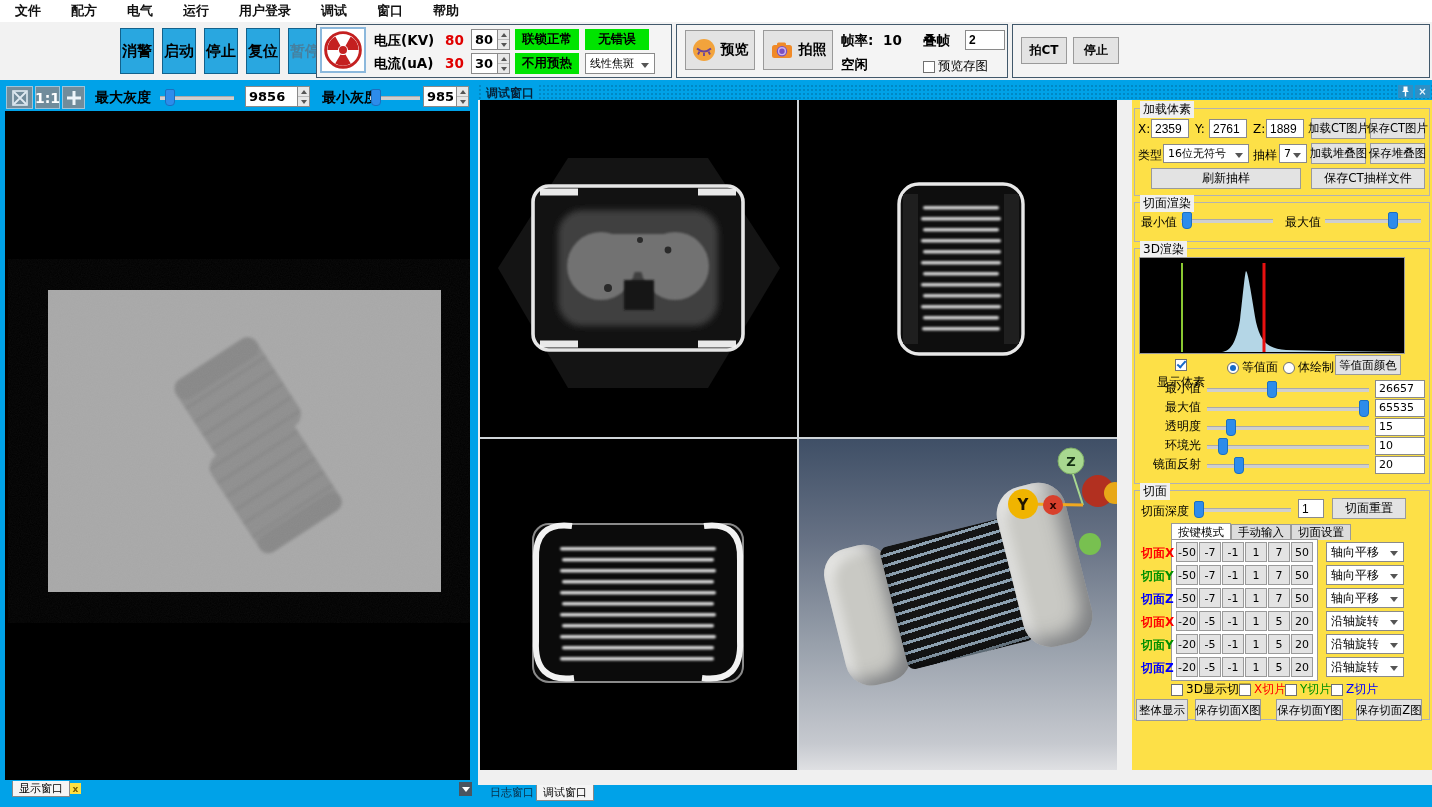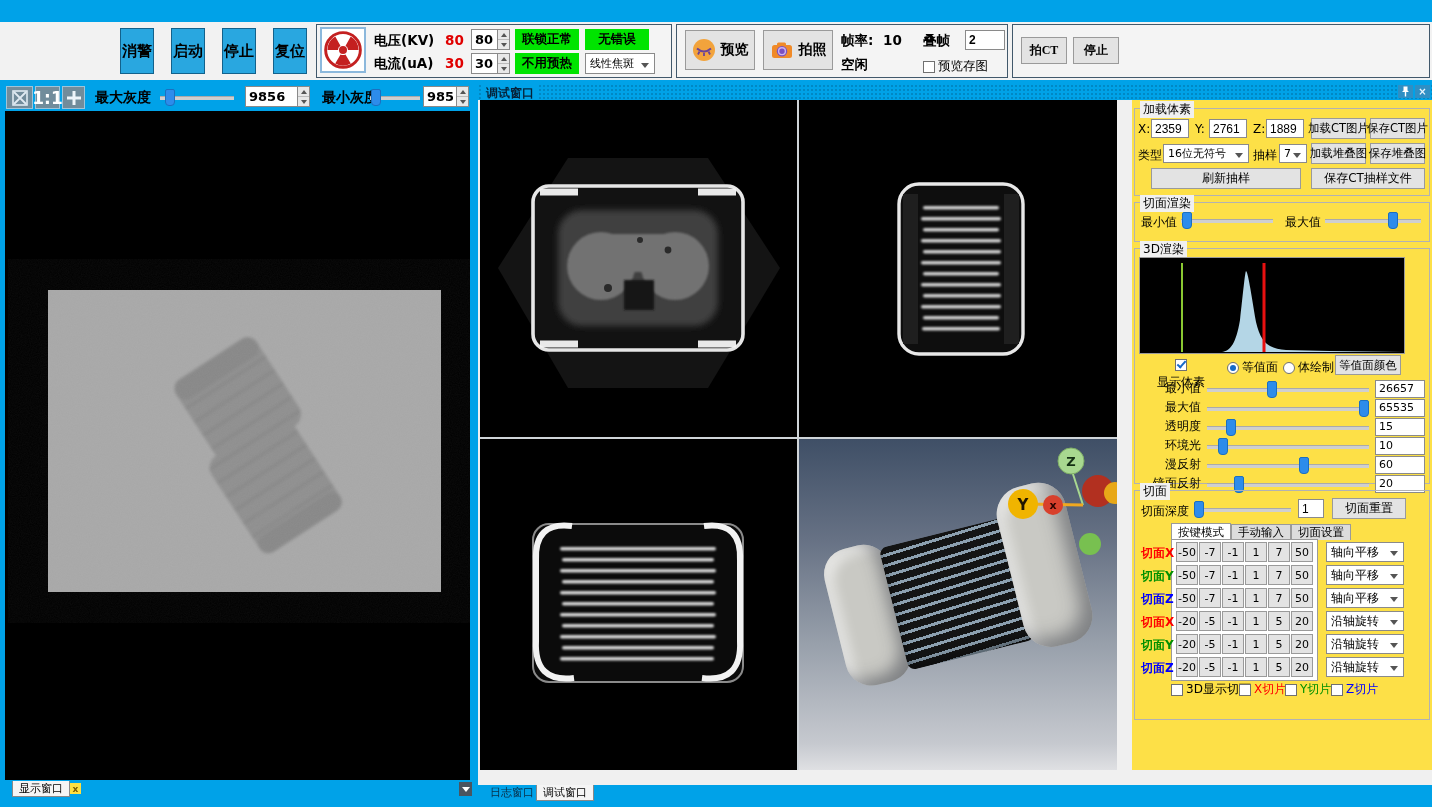--- a/index.html
+++ b/index.html
@@ -3,21 +3,21 @@
 <meta charset="utf-8">
 <style>
   html,body{margin:0;padding:0;background:#555;}
   #app{position:relative;width:1432px;height:807px;background:#00a2e8;font-family:"DejaVu Sans","Liberation Sans",sans-serif;overflow:hidden;-webkit-font-smoothing:antialiased;}
   
   #menubar{position:absolute;left:0;top:0;width:1432px;height:22px;background:#fff;border-bottom:1px solid #d8d8d8;display:flex;align-items:center;}
   .menu-item{padding:0 15px;font-size:13px;font-weight:bold;color:#111;cursor:default;}
   
   #toolbar{position:absolute;left:0;top:22px;width:1432px;height:58px;background:#f2f2f2;}
   #info-box{position:absolute;left:8px;top:8px;width:104px;height:40px;background:#ffff00;border:2px solid #2a2a2a;display:flex;align-items:center;justify-content:center;font-size:26px;font-weight:bold;color:#000;letter-spacing:1px;}
-  #ctrl-buttons{position:absolute;left:120px;top:6px;height:46px;display:flex;gap:17px;}
+  #ctrl-buttons{position:absolute;left:120px;top:6px;height:46px;display:flex;gap:8px;}
   .bluebtn{width:34px;height:46px;background:#29a7e0;border:1px solid #13628c;color:#000;font-size:15px;font-weight:bold;line-height:1.25;display:flex;align-items:center;justify-content:center;text-align:center;flex-wrap:wrap;word-break:break-all;padding:1px;box-sizing:border-box;}
   .bluebtn.disabled{color:#46809f;}
   .tgroup{position:absolute;top:2px;height:52px;border:1px solid #41586b;background:#f4f4f4;}
   .badge{position:absolute;background:#00e400;font-weight:bold;font-size:12.5px;color:#000;display:flex;align-items:center;justify-content:center;}
   .lab{position:absolute;font-size:13.5px;font-weight:bold;color:#000;white-space:nowrap;}
   .redval{color:#e00000;}
   .inputbox{position:absolute;background:#fff;border:1px solid #8a8a8a;font-size:12px;color:#000;padding:0 3px;box-sizing:border-box;}
   input.inputbox{outline:none;}
   .spinwrap{position:absolute;display:flex;}
   .spinwrap input{width:26px;height:21px;border:1px solid #8a8a8a;border-right:none;font-size:13px;font-weight:bold;padding:0 3px;box-sizing:border-box;font-family:inherit;}
@@ -68,20 +68,30 @@
   .cbi{position:absolute;display:flex;align-items:center;gap:3px;font-size:12px;white-space:nowrap;}
   #bottom-tabs{position:absolute;left:0;top:701px;width:954px;height:17px;background:#00a2e8;}
   .btab{position:absolute;top:0;height:15px;padding:0 6px;font-size:11px;display:flex;align-items:center;color:#08304a;}
   .btab.active{background:#f5f5f5;border:1px solid #888;border-top:none;color:#000;}
 </style>
 </head>
 <body>
 
 <div id="app">
 
+  <div id="menubar">
+      <div class="menu-item">文件</div>
+      <div class="menu-item">配方</div>
+      <div class="menu-item">电气</div>
+      <div class="menu-item">运行</div>
+      <div class="menu-item">用户登录</div>
+      <div class="menu-item">调试</div>
+      <div class="menu-item">窗口</div>
+      <div class="menu-item">帮助</div>
+    </div>
 
   <div id="toolbar">
     <div id="ctrl-buttons">
         <div class="bluebtn">消警</div>
         <div class="bluebtn">启动</div>
         <div class="bluebtn">停止</div>
         <div class="bluebtn">复位</div>
         <div class="bluebtn disabled">暂停</div>
       </div>
 
@@ -143,35 +153,35 @@
       <span class="lab" style="left:206px;top:7px;">10</span>
       <span class="lab" style="left:164px;top:31px;">空闲</span>
       <span class="lab" style="left:246px;top:7px;">叠帧</span>
       <input class="inputbox" style="left: 288px; top: 5px; width: 40px; height: 20px; font-weight: bold;" value="2">
       <span class="cbi" style="left:246px;top:33px;">
         <span class="cb"></span>
         <span class="lab" style="position:static;font-weight:normal;font-size:12.5px;">预览存图</span>
       </span>
     </div>
 
-    <div class="tgroup" style="left:1012px;width:416px;font-family:Liberation Serif, serif;">
+    <div class="tgroup" style="left:1012px;width:416px;">
       <div class="gbtn" style="position:absolute;left:8px;top:12px;width:46px;height:27px;font-weight:bold;">拍CT</div>
       <div class="gbtn" style="position:absolute;left:60px;top:12px;width:46px;height:27px;font-weight:bold;">停止</div>
     </div>
   </div>
 
   <div id="left-panel">
     <div style="position:absolute;left:0;top:0;width:471px;height:27px;">
       <div class="ltb-btn" style="left:4px;width:27px;">
         <svg width="16" height="16" viewBox="0 0 16 16">
             <rect x="1" y="1" width="14" height="14" fill="none" stroke="#dfeaf2" stroke-width="1.6"></rect>
             <path d="M2,2 L14,14 M14,2 L2,14" stroke="#dfeaf2" stroke-width="1.8"></path>
           </svg>
       </div>
-      <div class="ltb-btn" style="left:33px;width:25px;font-size:17px;font-weight:bold;">1:1</div>
+      <div class="ltb-btn" style="left:33px;width:25px;font-size:14px;font-weight:bold;">1:1</div>
       <div class="ltb-btn" style="left:60px;width:23px;">
         <svg width="16" height="16" viewBox="0 0 16 16">
             <path d="M8,1 V15 M1,8 H15" stroke="#eef5fa" stroke-width="3"></path>
           </svg>
       </div>
       <span class="lab" style="left:93px;top:5px;font-size:14px;">最大灰度</span>
       <div class="slider" style="left:158px;top:4px;width:74px;">
         <div class="track"></div>
         <div class="thumb" style="left: 14%;"></div>
       </div>
@@ -428,28 +438,20 @@
             </div>
             <div class="r3d-row">
               <span class="rl">环境光</span>
               <div class="sl">
                 <div class="track" style="position: absolute; left: 0px; right: 0px; top: 8px; height: 3px; background: rgb(207, 207, 207); border-top: 1px solid rgb(170, 170, 170);"></div>
                 <div class="thumb" style="position: absolute; top: 1px; width: 10px; height: 17px; background: rgb(45, 140, 235); border: 1px solid rgb(27, 111, 192); border-radius: 2px 2px 4px 4px; transform: translateX(-50%); box-sizing: border-box; left: 10%;"></div>
               </div>
               <div class="vb">10</div>
             </div>
             <div class="r3d-row">
-              <span class="rl">漫反射</span>
-              <div class="sl">
-                <div class="track" style="position: absolute; left: 0px; right: 0px; top: 8px; height: 3px; background: rgb(207, 207, 207); border-top: 1px solid rgb(170, 170, 170);"></div>
-                <div class="thumb" style="position: absolute; top: 1px; width: 10px; height: 17px; background: rgb(45, 140, 235); border: 1px solid rgb(27, 111, 192); border-radius: 2px 2px 4px 4px; transform: translateX(-50%); box-sizing: border-box; left: 60%;"></div>
-              </div>
-              <div class="vb">60</div>
-            </div>
-            <div class="r3d-row">
               <span class="rl">镜面反射</span>
               <div class="sl">
                 <div class="track" style="position: absolute; left: 0px; right: 0px; top: 8px; height: 3px; background: rgb(207, 207, 207); border-top: 1px solid rgb(170, 170, 170);"></div>
                 <div class="thumb" style="position: absolute; top: 1px; width: 10px; height: 17px; background: rgb(45, 140, 235); border: 1px solid rgb(27, 111, 192); border-radius: 2px 2px 4px 4px; transform: translateX(-50%); box-sizing: border-box; left: 20%;"></div>
               </div>
               <div class="vb">20</div>
             </div>
           </div>
       </div>
 
@@ -541,20 +543,26 @@
             </span>
             <span class="cbi" style="left: 150px; top: 0px;">
               <span class="cb"></span>
               <span style="color: rgb(0, 144, 0);">Y切片</span>
             </span>
             <span class="cbi" style="left: 196px; top: 0px;">
               <span class="cb"></span>
               <span style="color: rgb(0, 0, 255);">Z切片</span>
             </span>
           </div>
+        <div id="slice-btns" style="position:absolute;left:0;top:208px;width:294px;height:16px;">
+            <div class="gbtn" style="position: absolute; left: 1px; top: 0px; width: 52px; height: 22px; font-size: 11.5px;">整体显示</div>
+            <div class="gbtn" style="position: absolute; left: 60px; top: 0px; width: 66px; height: 22px; font-size: 11.5px;">保存切面X图</div>
+            <div class="gbtn" style="position: absolute; left: 141px; top: 0px; width: 67px; height: 22px; font-size: 11.5px;">保存切面Y图</div>
+            <div class="gbtn" style="position: absolute; left: 221px; top: 0px; width: 66px; height: 22px; font-size: 11.5px;">保存切面Z图</div>
+          </div>
       </div>
     </div>
 
     <div id="bottom-tabs">
       <div class="btab" style="left:6px;">日志窗口</div>
       <div class="btab active" style="left:58px;">调试窗口</div>
     </div>
   </div>
 </div>
 

